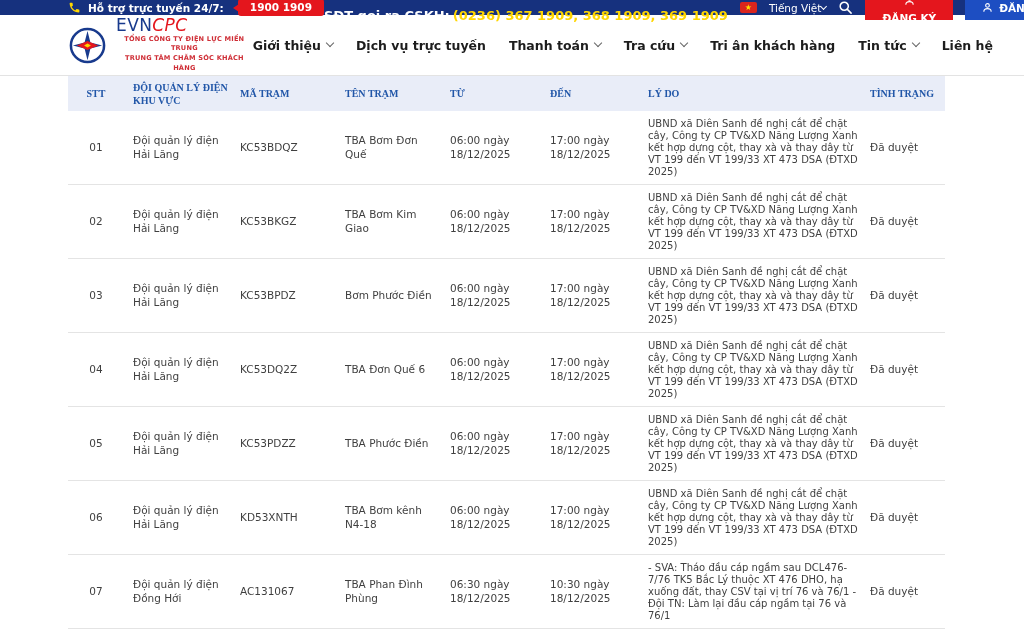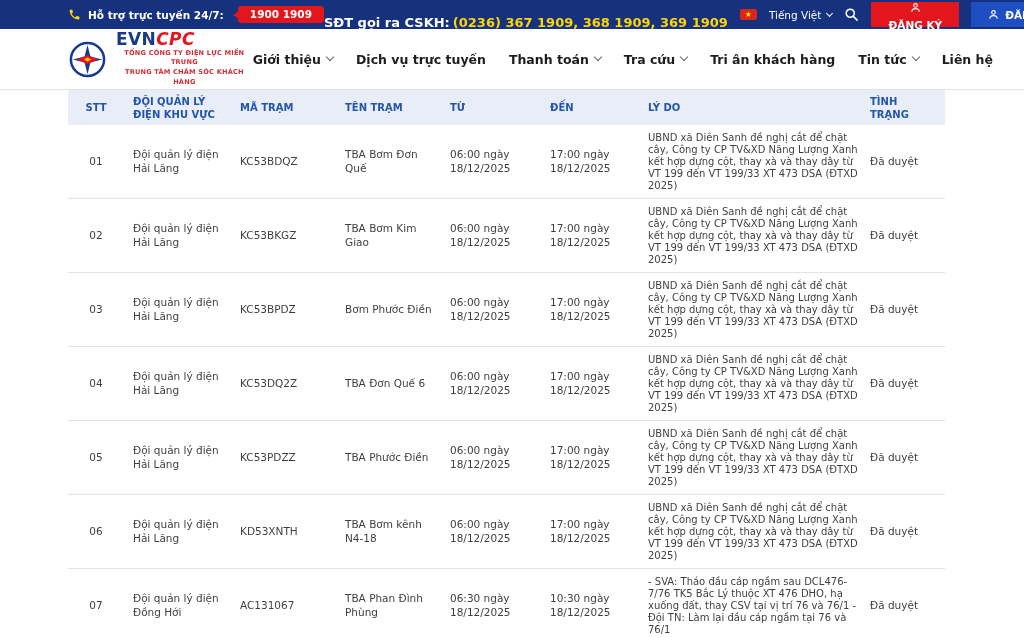--- a/index.html
+++ b/index.html
@@ -5,66 +5,66 @@
   :root{
     --navy:#16317e; --red:#e4161d; --yellow:#ffd600; --loginblue:#1d4ec2;
     --theadbg:#e9edf8; --theadtext:#2156a8; --brandblue:#183a8d;
   }
   *{box-sizing:border-box;}
   html,body{margin:0;padding:0;}
   body{width:1024px;height:638px;overflow:hidden;background:#fff;
        font-family:"DejaVu Sans","Liberation Sans",sans-serif;}
 
   
-  .topbar{height:29px;background:var(--navy);display:flex;align-items:stretch;}
+  .topbar{height:15px;background:var(--navy);display:flex;align-items:stretch;}
   .topbar-inner{margin-left:68px;margin-right:81px;flex:1;display:flex;
                 align-items:center;justify-content:space-between;}
   .tb-left{display:flex;align-items:center;gap:7px;color:#fff;
            font-size:10.5px;font-weight:bold;white-space:nowrap;}
   .hotline-badge{background:var(--red);color:#fff;border-radius:3px;
                  padding:2px 12px 3px;position:relative;margin-left:7px;
                  font-size:10.5px;font-weight:bold;cursor:pointer;}
   .hotline-badge::before{content:'';position:absolute;left:-5px;top:50%;
                  transform:translateY(-50%);border-top:4px solid transparent;
                  border-bottom:4px solid transparent;border-right:6px solid var(--red);}
   .tb-right{display:flex;align-items:center;gap:12px;height:100%;white-space:nowrap;}
   .cskh{color:#fff;font-weight:bold;font-size:13px;margin-top:16px;}
   .cskh .nums{color:var(--yellow);margin-left:3px;}
   .flag{width:17px;height:11px;background:#da251d;border-radius:2px;color:#ffde00;
         font-size:8px;line-height:11px;text-align:center;display:inline-block;}
-  .lang{color:#fff;font-size:10.5px;display:flex;align-items:center;gap:6px;cursor:pointer;}
+  .lang{color:#fff;font-size:10.5px;display:flex;align-items:center;cursor:pointer;}
   .chev-w{width:5px;height:5px;border-right:1.4px solid #fff;
           border-bottom:1.4px solid #fff;transform:rotate(45deg);margin-top:-2px;}
   .search-btn{display:flex;align-items:center;cursor:pointer;}
   .tb-btn{display:flex;align-items:center;gap:6px;padding:0 17px;height:25px;
           color:#fff;font-weight:bold;font-size:10.5px;border:none;cursor:pointer;
           font-family:inherit;}
   .btn-register{background:var(--red);flex-direction:column;}
   .btn-login{background:var(--loginblue);}
 
   
   .site-header{height:61px;border-bottom:1px solid #e3e3e3;display:flex;align-items:center;}
   .header-inner{margin-left:68px;margin-right:31px;flex:1;display:flex;align-items:center;}
   .brand{display:flex;align-items:center;gap:9px;cursor:pointer;}
-  .brand-line1{font-size:17px;font-weight:700;letter-spacing:.4px;line-height:1.1;}
+  .brand-line1{font-size:17px;font-weight:400;letter-spacing:.4px;line-height:1.1;}
   .evn{color:var(--brandblue);}
   .cpc{color:var(--red);font-style:italic;}
   .brand-sub{font-size:6.6px;font-weight:bold;color:#cf2e36;line-height:1.5;letter-spacing:.2px;text-align:center;}
   nav.main-nav{margin-left:auto;display:flex;gap:23px;align-items:flex-start;}
   .nav-item{font-size:12.5px;font-weight:bold;color:#1d1d1d;display:flex;
             align-items:center;gap:6px;text-decoration:none;cursor:pointer;white-space:nowrap;}
   .chev{width:6px;height:6px;border-right:1.6px solid #666;
         border-bottom:1.6px solid #666;transform:rotate(45deg);margin-top:-4px;}
 
   
   .outage-table{margin-left:68px;width:877px;color:#3f3f3f;}
   .thead,.trow{display:grid;
      grid-template-columns:62px 107px 105px 105px 100px 98px 223px 77px;}
   .thead{background:var(--theadbg);height:35px;align-items:center;
-         color:var(--theadtext);font-weight:bold;font-size:10px;}
+         color:var(--theadtext);font-weight:bold;font-size:10px;font-family:Liberation Serif, serif;}
   .cell{padding:0 6px 0 3px;line-height:1.3;}
   .trow{height:74px;align-items:center;border-bottom:1px solid #e4e4e4;
         font-size:10.5px;}
   .col-stt{text-align:center;padding-left:0;}
   .col-reason{font-size:10px;line-height:1.2;}
   .col-status{padding-left:2px;}
 </style>
 </head>
 <body>
 

